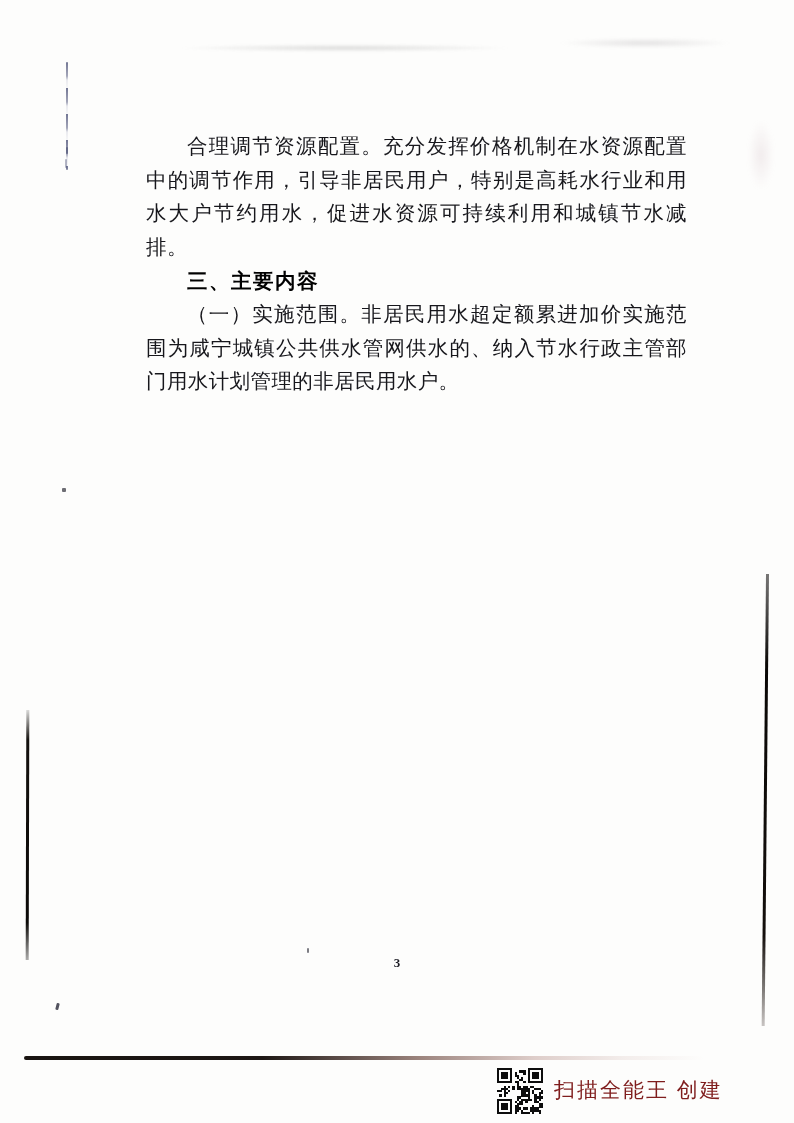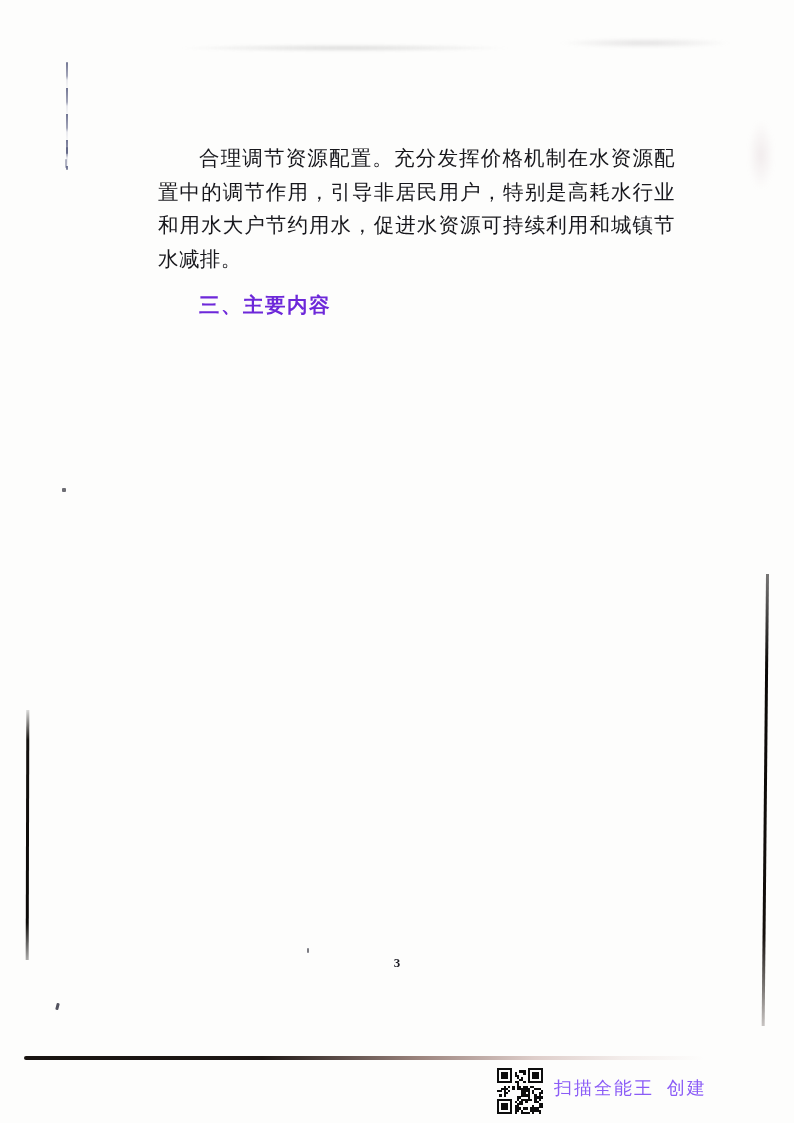--- a/index.html
+++ b/index.html
@@ -15,29 +15,29 @@
   .text-block{
     position:absolute;
     left:146px; top:130px; width:541px;
     font-size:20.5px;
     line-height:33.6px;
     color:#17171c;
     text-align:justify;
     text-justify:inter-ideograph;
   }
   .text-block p{
-    margin:12px;
+    margin:0;
     text-indent:2em;
     letter-spacing:0.4px;
   }
   .text-block p.heading{
     font-family:"Liberation Sans","DejaVu Sans",sans-serif;
     font-weight:bold;
     letter-spacing:1.5px;
-    color:#6d28d9;
+    color:#000000;
   }
   
   .page-number{
     position:absolute;
     top:955px; left:0; width:794px;
     text-align:center;
     font:bold 13px "Liberation Serif","DejaVu Serif",serif;
     color:#1c1c24;
   }
   
@@ -91,24 +91,24 @@
   
   .qr{
     position:absolute;
     left:497px; top:1066px;
     width:46px; height:50px;
   }
   .qr svg{width:100%;height:100%;}
   .scanner-caption{
     position:absolute;
     left:554px; top:1076px;
-    font-family:Liberation Mono, monospace;
-    font-size:18px;
+    font-family:Liberation Sans, sans-serif;
+    font-size:21px;
     letter-spacing:2px;
-    color:#8b5cf6;
+    color:#7f1d1d;
   }
 </style>
 </head>
 <body>
 
 <div class="scan">
 
   <div class="artifact dash-line"></div>
   <div class="artifact dash-dot1"></div>
   <div class="artifact dash-dot2"></div>
@@ -118,20 +118,21 @@
   <div class="artifact left-edge"></div>
   <div class="artifact right-edge"></div>
   <div class="artifact bottom-edge"></div>
   <div class="artifact speck1"></div>
   <div class="artifact speck2"></div>
   <div class="artifact speck3"></div>
 
   <div class="text-block">
     <p>合理调节资源配置。充分发挥价格机制在水资源配置中的调节作用，引导非居民用户，特别是高耗水行业和用水大户节约用水，促进水资源可持续利用和城镇节水减排。</p>
     <p class="heading">三、主要内容</p>
+    <p>（一）实施范围。非居民用水超定额累进加价实施范围为咸宁城镇公共供水管网供水的、纳入节水行政主管部门用水计划管理的非居民用水户。</p>
   </div>
 
   <div class="page-number">3</div>
 
   <div class="qr">
     <svg id="qr-svg" viewBox="0 0 21 21" fill="#0d0d0d" shape-rendering="crispEdges" aria-hidden="true">
         <rect x="0" y="0" width="1.06" height="1.06"></rect>
         <rect x="1" y="0" width="1.06" height="1.06"></rect>
         <rect x="2" y="0" width="1.06" height="1.06"></rect>
         <rect x="3" y="0" width="1.06" height="1.06"></rect>

